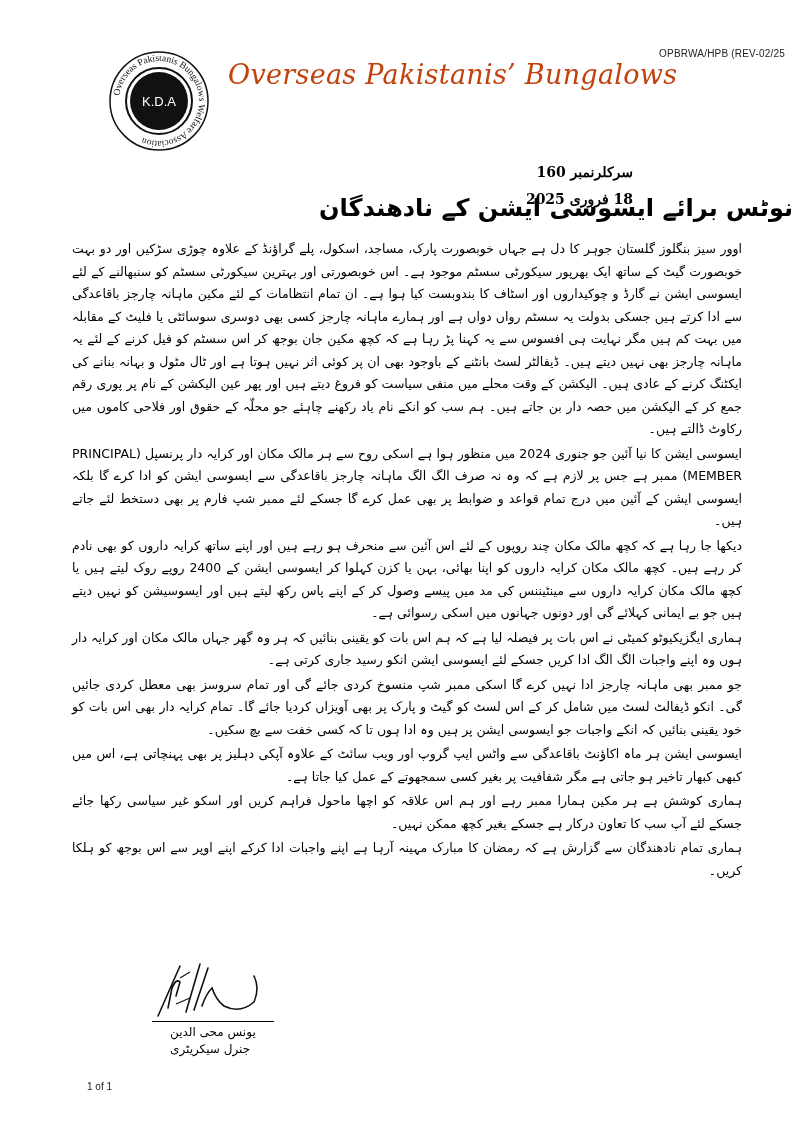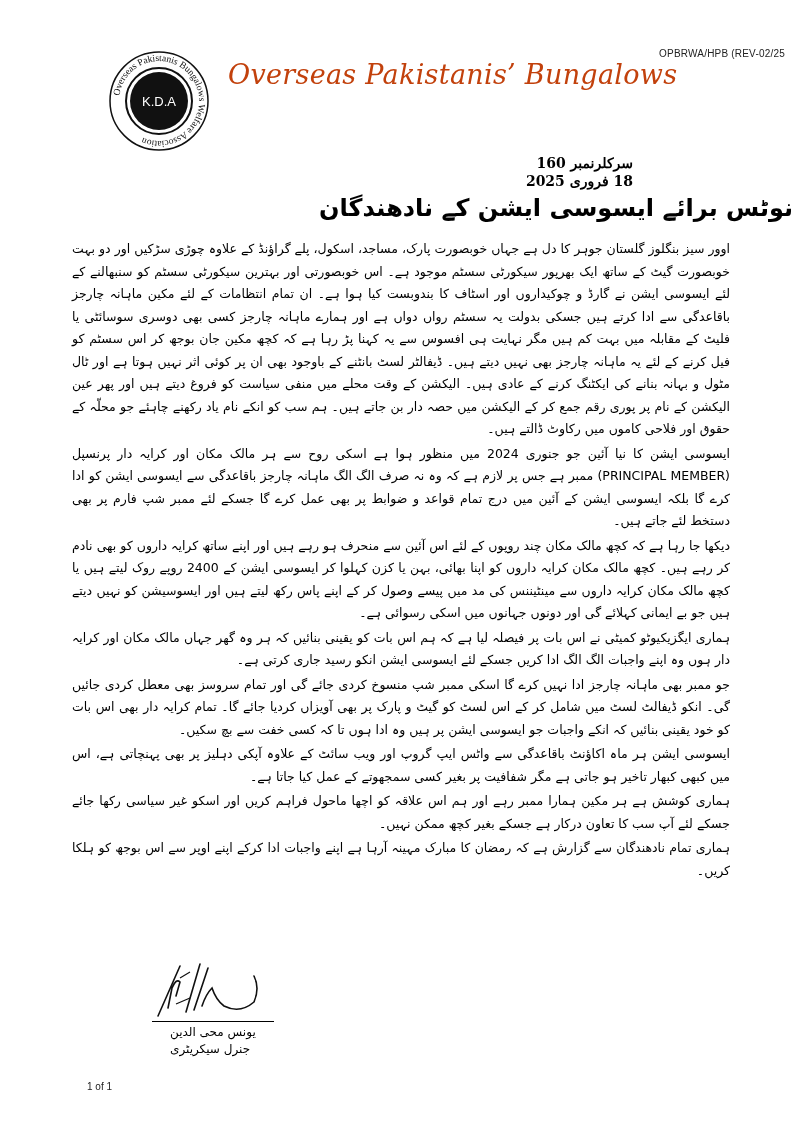--- a/index.html
+++ b/index.html
@@ -1,24 +1,24 @@
 <!DOCTYPE html>
 <html><head>
 <meta charset="utf-8">
 <style>
   html, body { margin:0; padding:0; background:#ffffff; }
   body { width:793px; height:1122px; position:relative; overflow:hidden; color:#000; font-family:"DejaVu Serif", serif; }
   .ref { position:absolute; top:34px; right:8px; font-family:Liberation Sans, sans-serif; font-size:10px; color:#222; letter-spacing:0.2px;margin-top:14px; }
   .logo { position:absolute; left:108px; top:50px; width:102px; height:102px; }
   .org { position:absolute; left:228px; top:58px; font-family:"DejaVu Serif", serif; font-style:italic; font-size:27px; line-height:33px; color:#c2410c; letter-spacing:0.3px; }
   .circ { position:absolute; right:160px; top:154px; text-align:right; font-family:"DejaVu Serif", serif; font-weight:bold; font-size:14px; line-height:18px; direction:rtl; }
-  .circ div { direction:rtl; }
+  .circ div { direction:rtl;margin-top:9px; }
   .title { position:absolute; left:0; right:0; top:194px; text-align:right; font-family:"DejaVu Sans", sans-serif; font-weight:bold; font-size:24px; direction:rtl; letter-spacing:0; }
   .body { position:absolute; left:72px; width:670px; top:238px; direction:rtl; text-align:justify; font-family:"DejaVu Sans", sans-serif; font-size:12.5px; line-height:22.5px; }
-  .body p { margin:0 12px 2px 0; text-align-last:right; }
+  .body p { margin:0 0 2px 0; text-align-last:right; }
   .sig { position:absolute; left:150px; top:958px; width:150px; height:60px; }
   .sigline { position:absolute; left:152px; top:1021px; width:122px; border-top:1px solid #000; }
   .signame { position:absolute; left:170px; top:1024px; width:110px; text-align:left; direction:rtl; font-family:"DejaVu Sans", sans-serif; font-size:12px; line-height:17px; }
   .page { position:absolute; left:87px; top:1081px; font-family:Liberation Sans, sans-serif; font-size:10px; color:#222; }
 </style>
 </head>
 <body>
 
 <div class="ref">OPBRWA/HPB   (REV-02/25</div>
 

